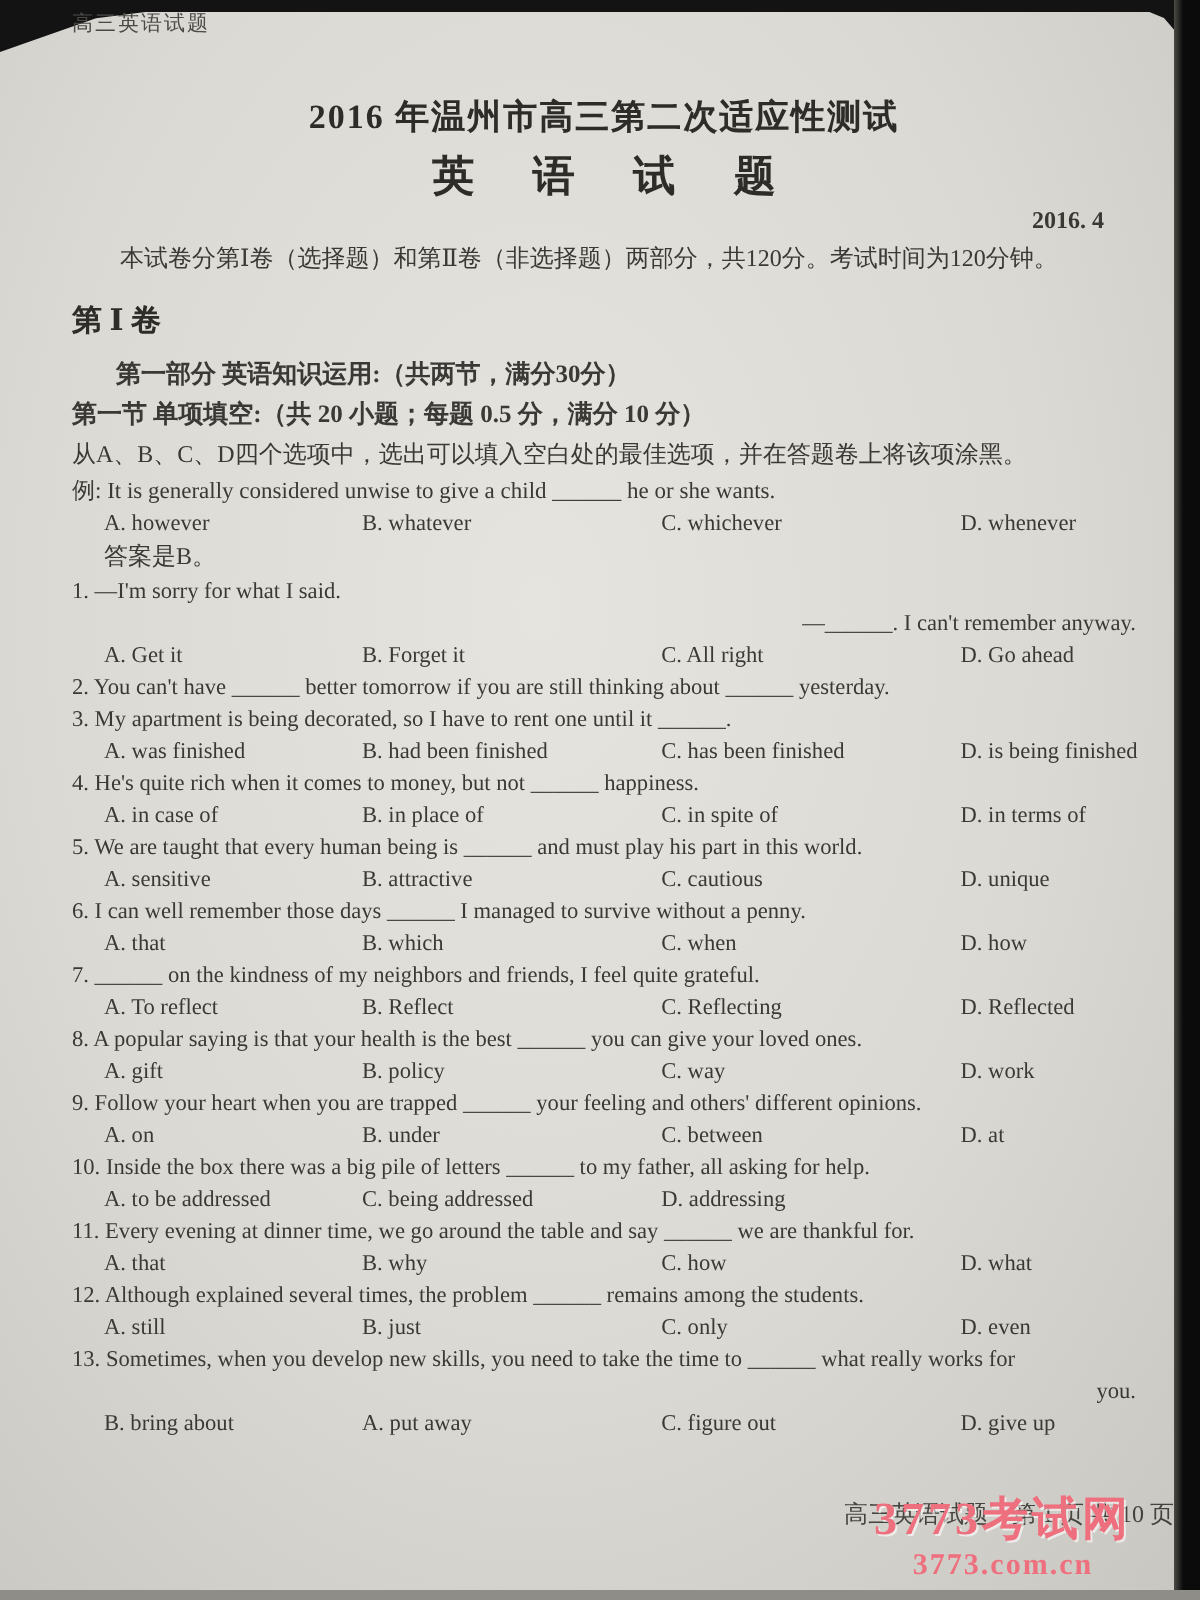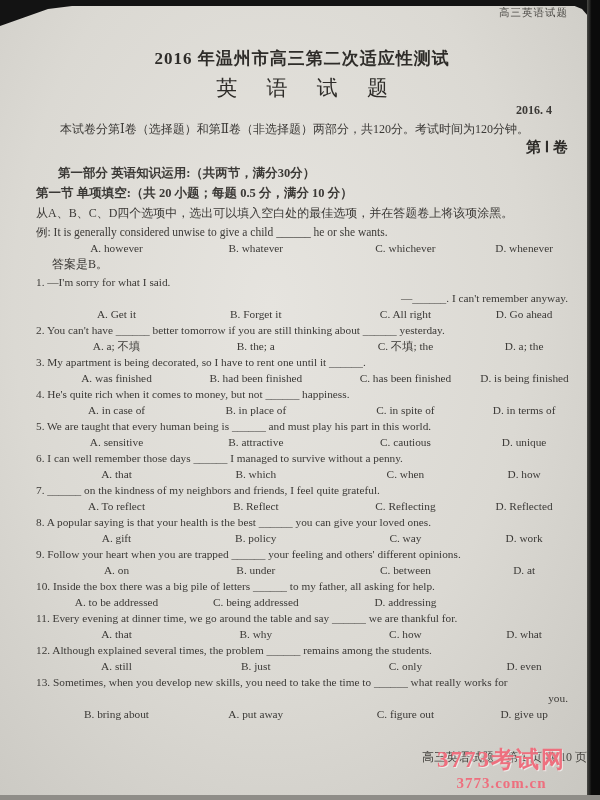--- a/index.html
+++ b/index.html
@@ -17,37 +17,37 @@
   .edge-right { position:absolute; top:0; right:0; width:13px; height:100%;
     background:linear-gradient(to left,#0b0b0b 65%,#4a4a46); }
   .edge-corner-left { position:absolute; top:0; left:0; width:120px; height:26px; background:#131313;
     clip-path:polygon(0 0,100% 0,40% 35%,0 100%); }
   .edge-corner-right { position:absolute; top:0; right:0; width:40px; height:30px; background:#131313;
     clip-path:polygon(0 0,100% 0,100% 100%,55% 30%); }
   .edge-bottom { position:absolute; bottom:0; left:0; right:0; height:5px; background:#8f8d88; }
 
   .content { position:absolute; top:6px; left:36px; right:32px; }
 
-  .page-header { text-align:right; font-size:10.5px; line-height:14px; color:#4c4a46; letter-spacing:1px; }
+  .page-header { text-align:left; font-size:10.5px; line-height:14px; color:#4c4a46; letter-spacing:1px; }
   .title { text-align:center; font-size:17px; line-height:22px; font-weight:bold; margin-top:28px; letter-spacing:1px; color:#2e2c29; }
-  .subtitle { text-align:center; font-size:21px; line-height:26px; font-weight:normal; margin-top:5px; letter-spacing:12px; text-indent:12px; color:#2e2c29; }
+  .subtitle { text-align:center; font-size:21px; line-height:26px; font-weight:bold; margin-top:5px; letter-spacing:12px; text-indent:12px; color:#2e2c29; }
   .date { text-align:right; font-size:12px; line-height:14px; margin-top:2px; padding-right:16px;font-weight:bold; }
   .intro { font-size:12px; line-height:16px; margin-top:4px; text-indent:2em; }
-  .volume { text-align:right; font-size:15px; line-height:20px; font-weight:bold; color:#2e2c29;font-family:Liberation Serif, serif; }
+  .volume { text-align:left; font-size:15px; line-height:20px; font-weight:bold; margin-top:14px; color:#2e2c29; }
   .h-part { font-size:12.5px; line-height:17px; font-weight:bold; margin-top:8px;margin-left:22px; }
   .h-sec  { font-size:12.5px; line-height:17px; font-weight:bold; margin-top:3px; }
   .instr  { font-size:12px; line-height:16px; margin-top:3px; }
 
   .stem-line { font-size:11.3px; line-height:16px; white-space:nowrap; overflow:hidden; }
   .stem-line.indent { padding-left:18px;text-align:right; }
   .example-stem { margin-top:3px; font-size:11.5px; line-height:16px; white-space:nowrap; }
   .answer { font-size:12px; line-height:16px; padding-left:16px; }
 
   .options { display:grid; grid-template-columns:25% 29% 29% 17%; padding-left:16px; line-height:16px; }
-  .option { font-size:11.3px; white-space:nowrap;text-align:center; }
+  .option { font-size:11.3px; white-space:nowrap; }
 
   #questions { margin-top:2px; }
 
   .footer-center { position:absolute; bottom:34px; left:0; right:13px; text-align:right; font-size:12px; color:#45433f; }
   .site-left { position:absolute; left:8px; bottom:4px; font-size:16px; color:#2a2927; letter-spacing:1px; }
   .watermark { position:absolute; right:34px; bottom:8px; text-align:center; }
   .wm1 { font-size:23px; font-weight:bold; line-height:28px; letter-spacing:2px;
          text-shadow:1px 1px 0 rgba(255,255,255,0.6); }
   .wm2 { font-size:15px; font-weight:bold; line-height:18px; letter-spacing:1px; }
 </style>
@@ -87,26 +87,20 @@
           <div class="stem-line indent">—______. I can't remember anyway.</div>
           <div class="options">
             <span class="option">A. Get it</span>
             <span class="option">B. Forget it</span>
             <span class="option">C. All right</span>
             <span class="option">D. Go ahead</span>
           </div>
         </div>
         <div class="question">
           <div class="stem-line">2. You can't have ______ better tomorrow if you are still thinking about ______ yesterday.</div>
-          <div class="options">
-            <span class="option">A. a;  不填</span>
-            <span class="option">B. the;  a</span>
-            <span class="option">C. 不填; the</span>
-            <span class="option">D. a; the</span>
-          </div>
         </div>
         <div class="question">
           <div class="stem-line">3. My apartment is being decorated, so I have to rent one until it ______.</div>
           <div class="options">
             <span class="option">A. was finished</span>
             <span class="option">B. had been finished</span>
             <span class="option">C. has been finished</span>
             <span class="option">D. is being finished</span>
           </div>
         </div>

